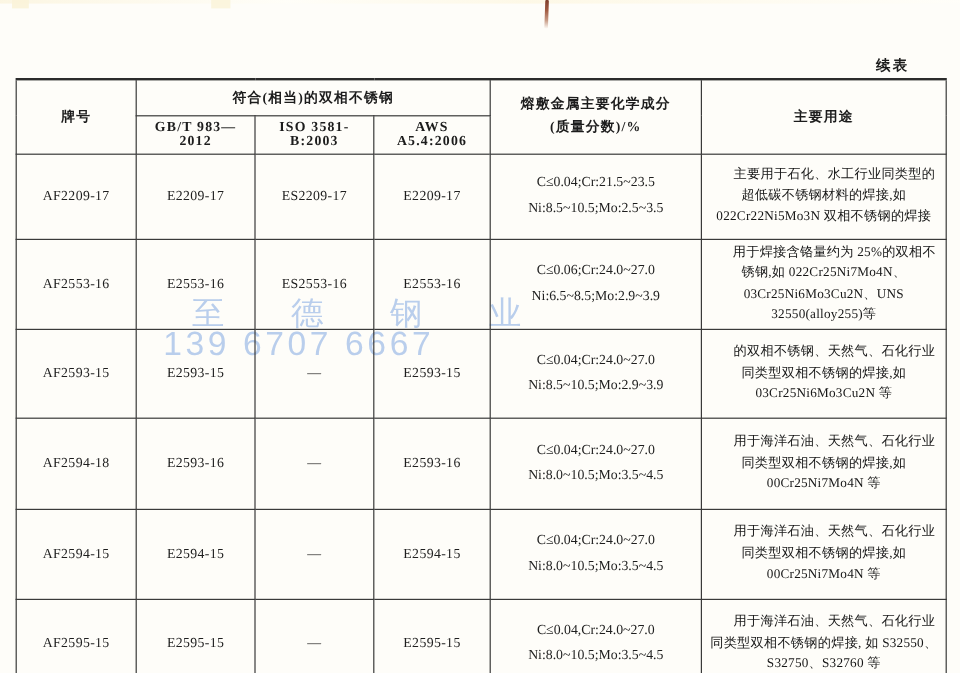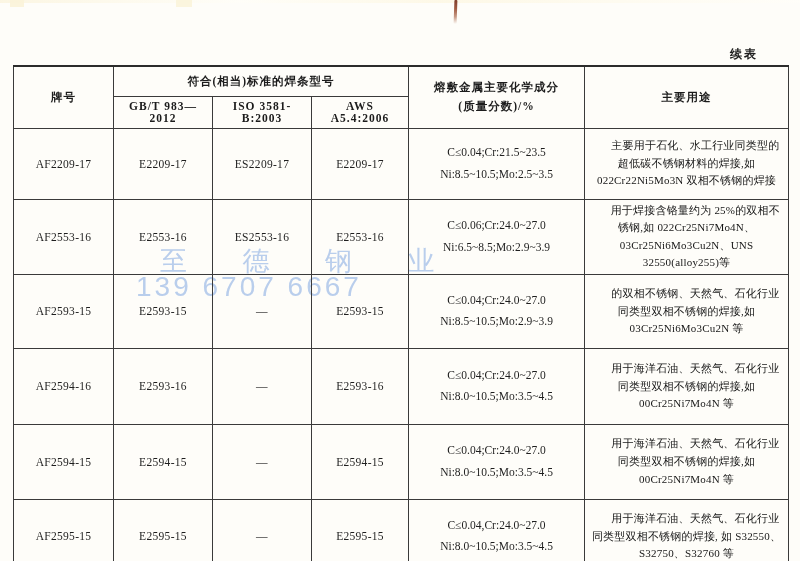--- a/index.html
+++ b/index.html
@@ -158,21 +158,21 @@
       <col style="width:100px">
       <col style="width:99px">
       <col style="width:99px">
       <col style="width:97px">
       <col style="width:176px">
       <col style="width:204px">
     </colgroup>
     <thead>
       <tr class="h-row1">
         <th rowspan="2">牌号</th>
-        <th colspan="3">符合(相当)标准的焊条型号</th>
+        <th colspan="3">符合(相当)的双相不锈钢</th>
         <th rowspan="2" class="th-comp">
           <div>熔敷金属主要化学成分</div>
           <div>(质量分数)/%</div>
         </th>
         <th rowspan="2">主要用途</th>
       </tr>
       <tr class="h-row2">
         <th class="th-std">GB/T 983—2012</th>
         <th class="th-std">ISO 3581-B:2003</th>
         <th class="th-std">AWS A5.4:2006</th>
@@ -215,21 +215,21 @@
       <td class="cell-comp">
         <div>C≤0.04;Cr:24.0~27.0</div>
         <div>Ni:8.5~10.5;Mo:2.9~3.9</div>
       </td>
       <td class="cell-usage">
         <span class="usage-text">的双相不锈钢、天然气、石化行业同类型双相不锈钢的焊接,如 03Cr25Ni6Mo3Cu2N 等</span>
       </td>
     </tr>
 
     <tr class="r4">
-      <td class="cell-model">AF2594-16</td>
+      <td class="cell-model">AF2594-18</td>
       <td class="cell-model">E2593-16</td>
       <td class="cell-model">—</td>
       <td class="cell-model">E2593-16</td>
       <td class="cell-comp">
         <div>C≤0.04;Cr:24.0~27.0</div>
         <div>Ni:8.0~10.5;Mo:3.5~4.5</div>
       </td>
       <td class="cell-usage">
         <span class="usage-text">用于海洋石油、天然气、石化行业同类型双相不锈钢的焊接,如 00Cr25Ni7Mo4N 等</span>
       </td>

